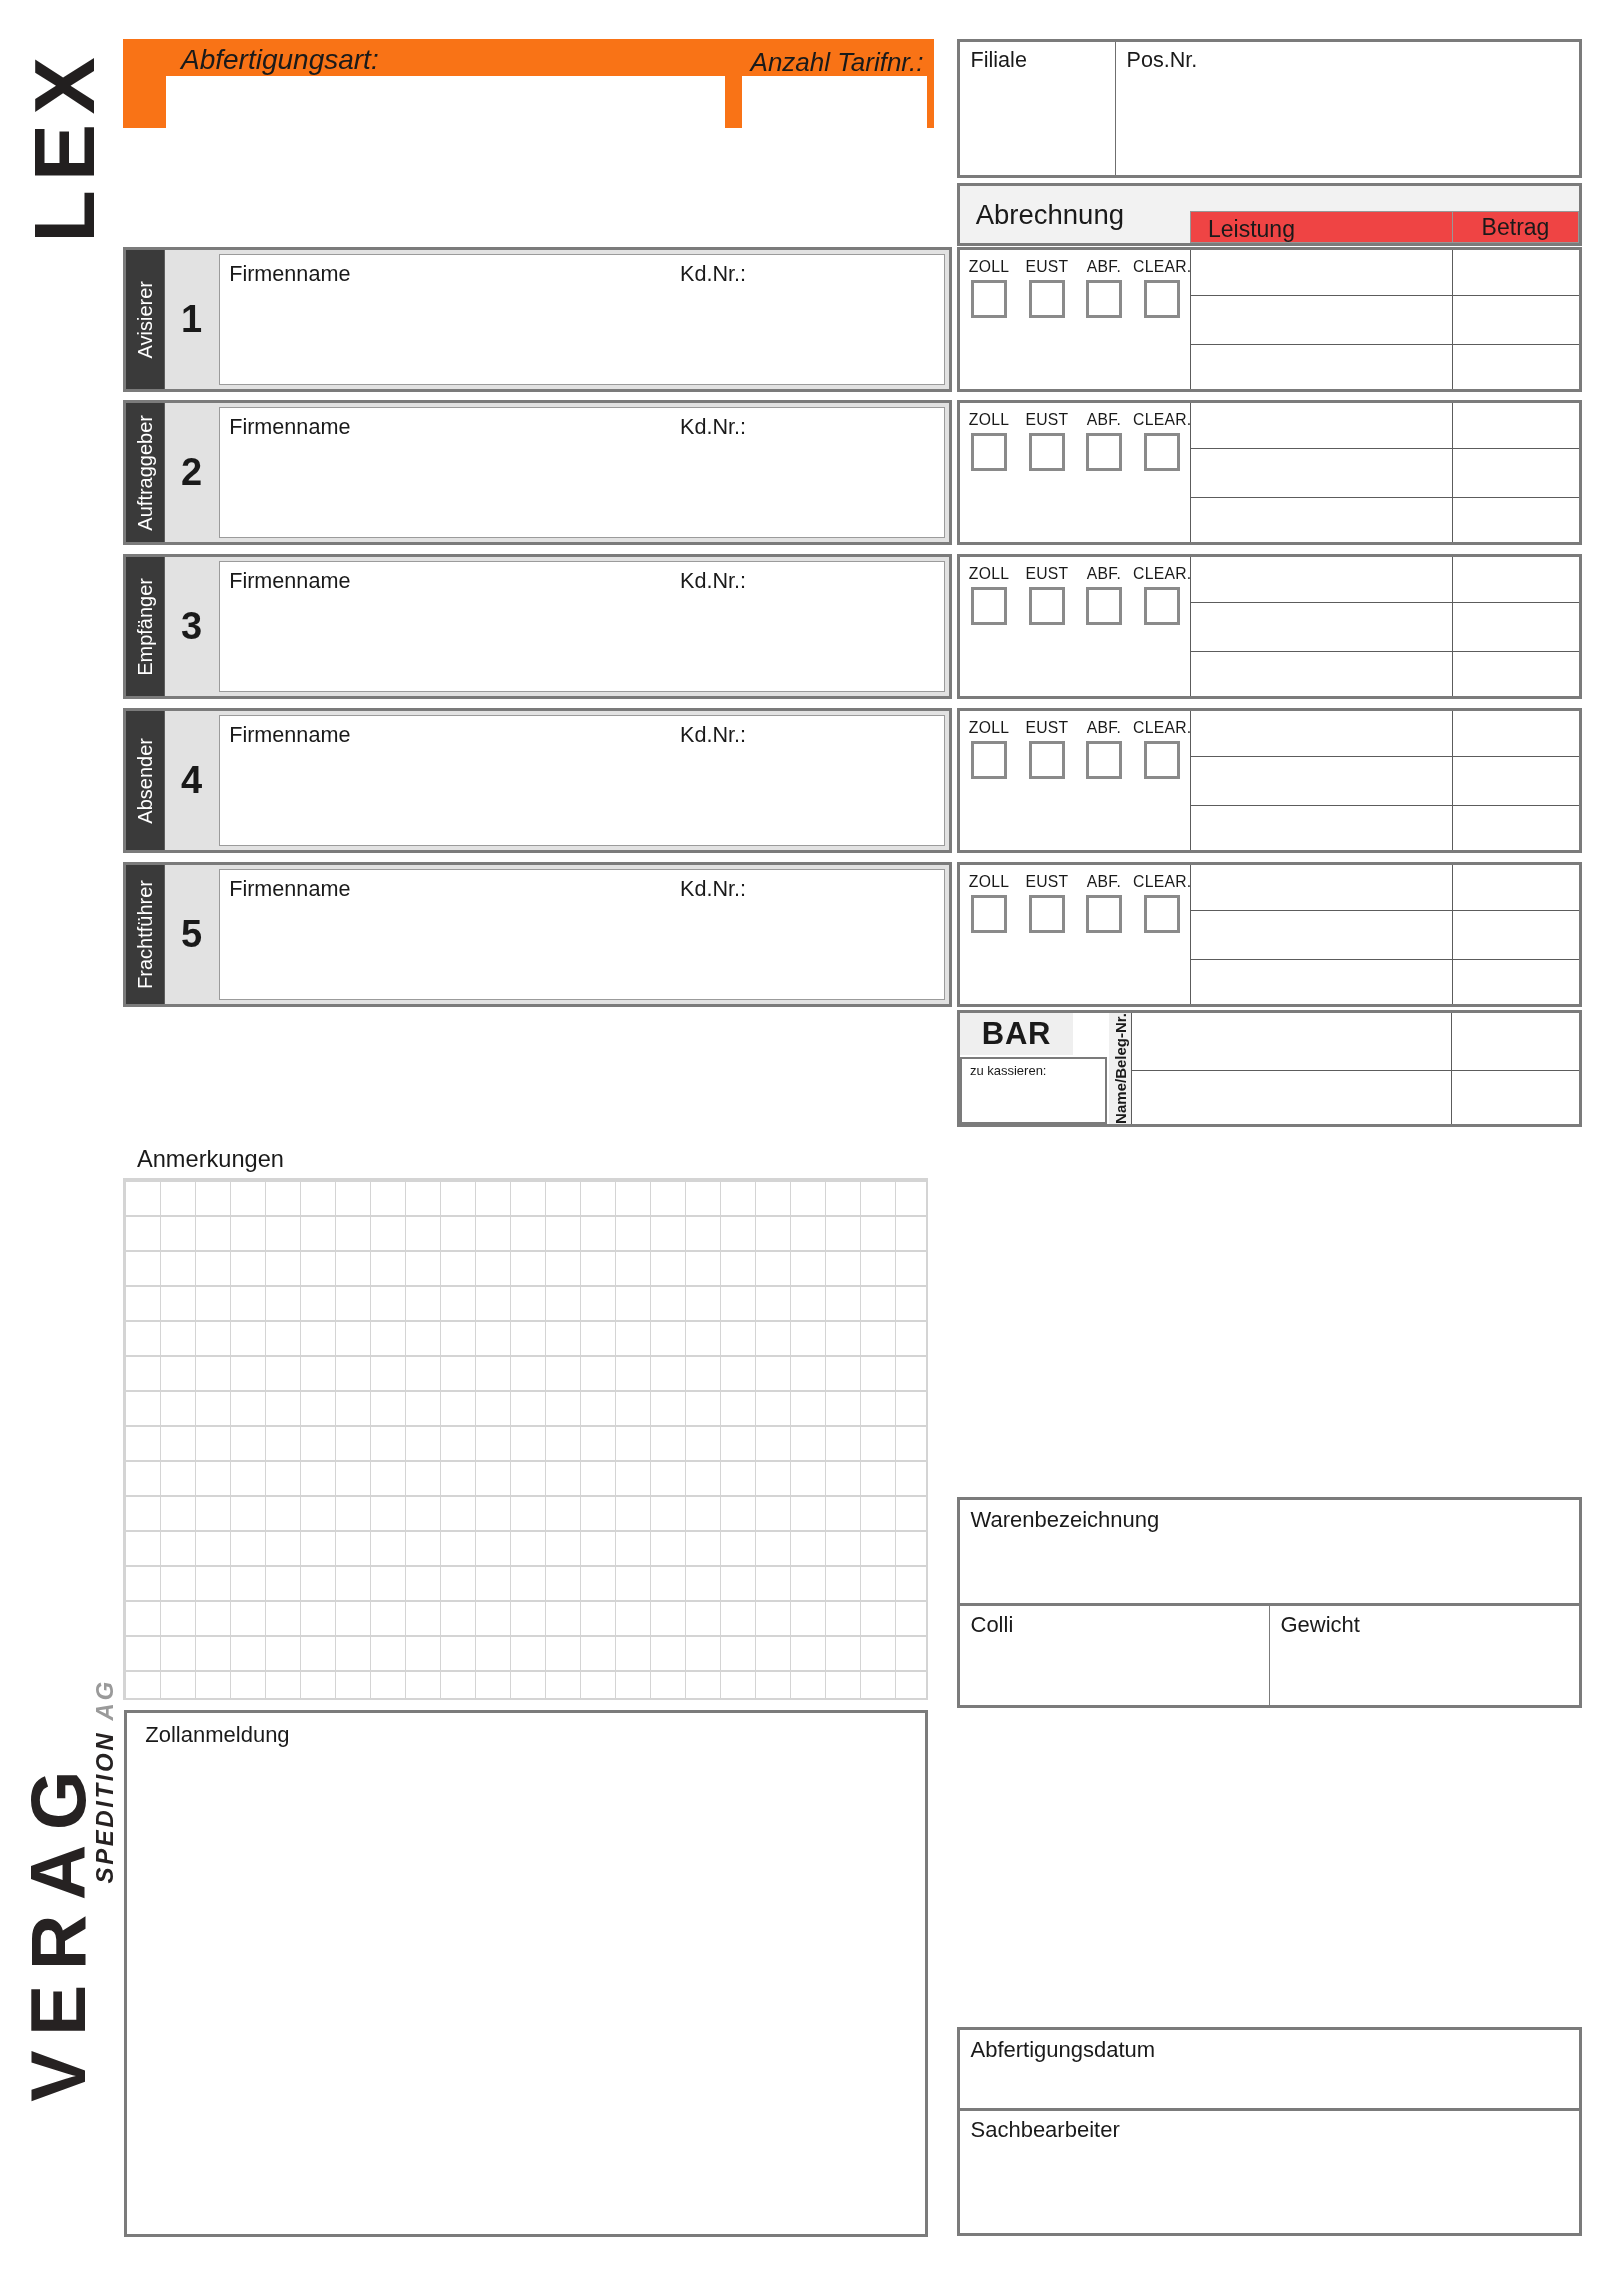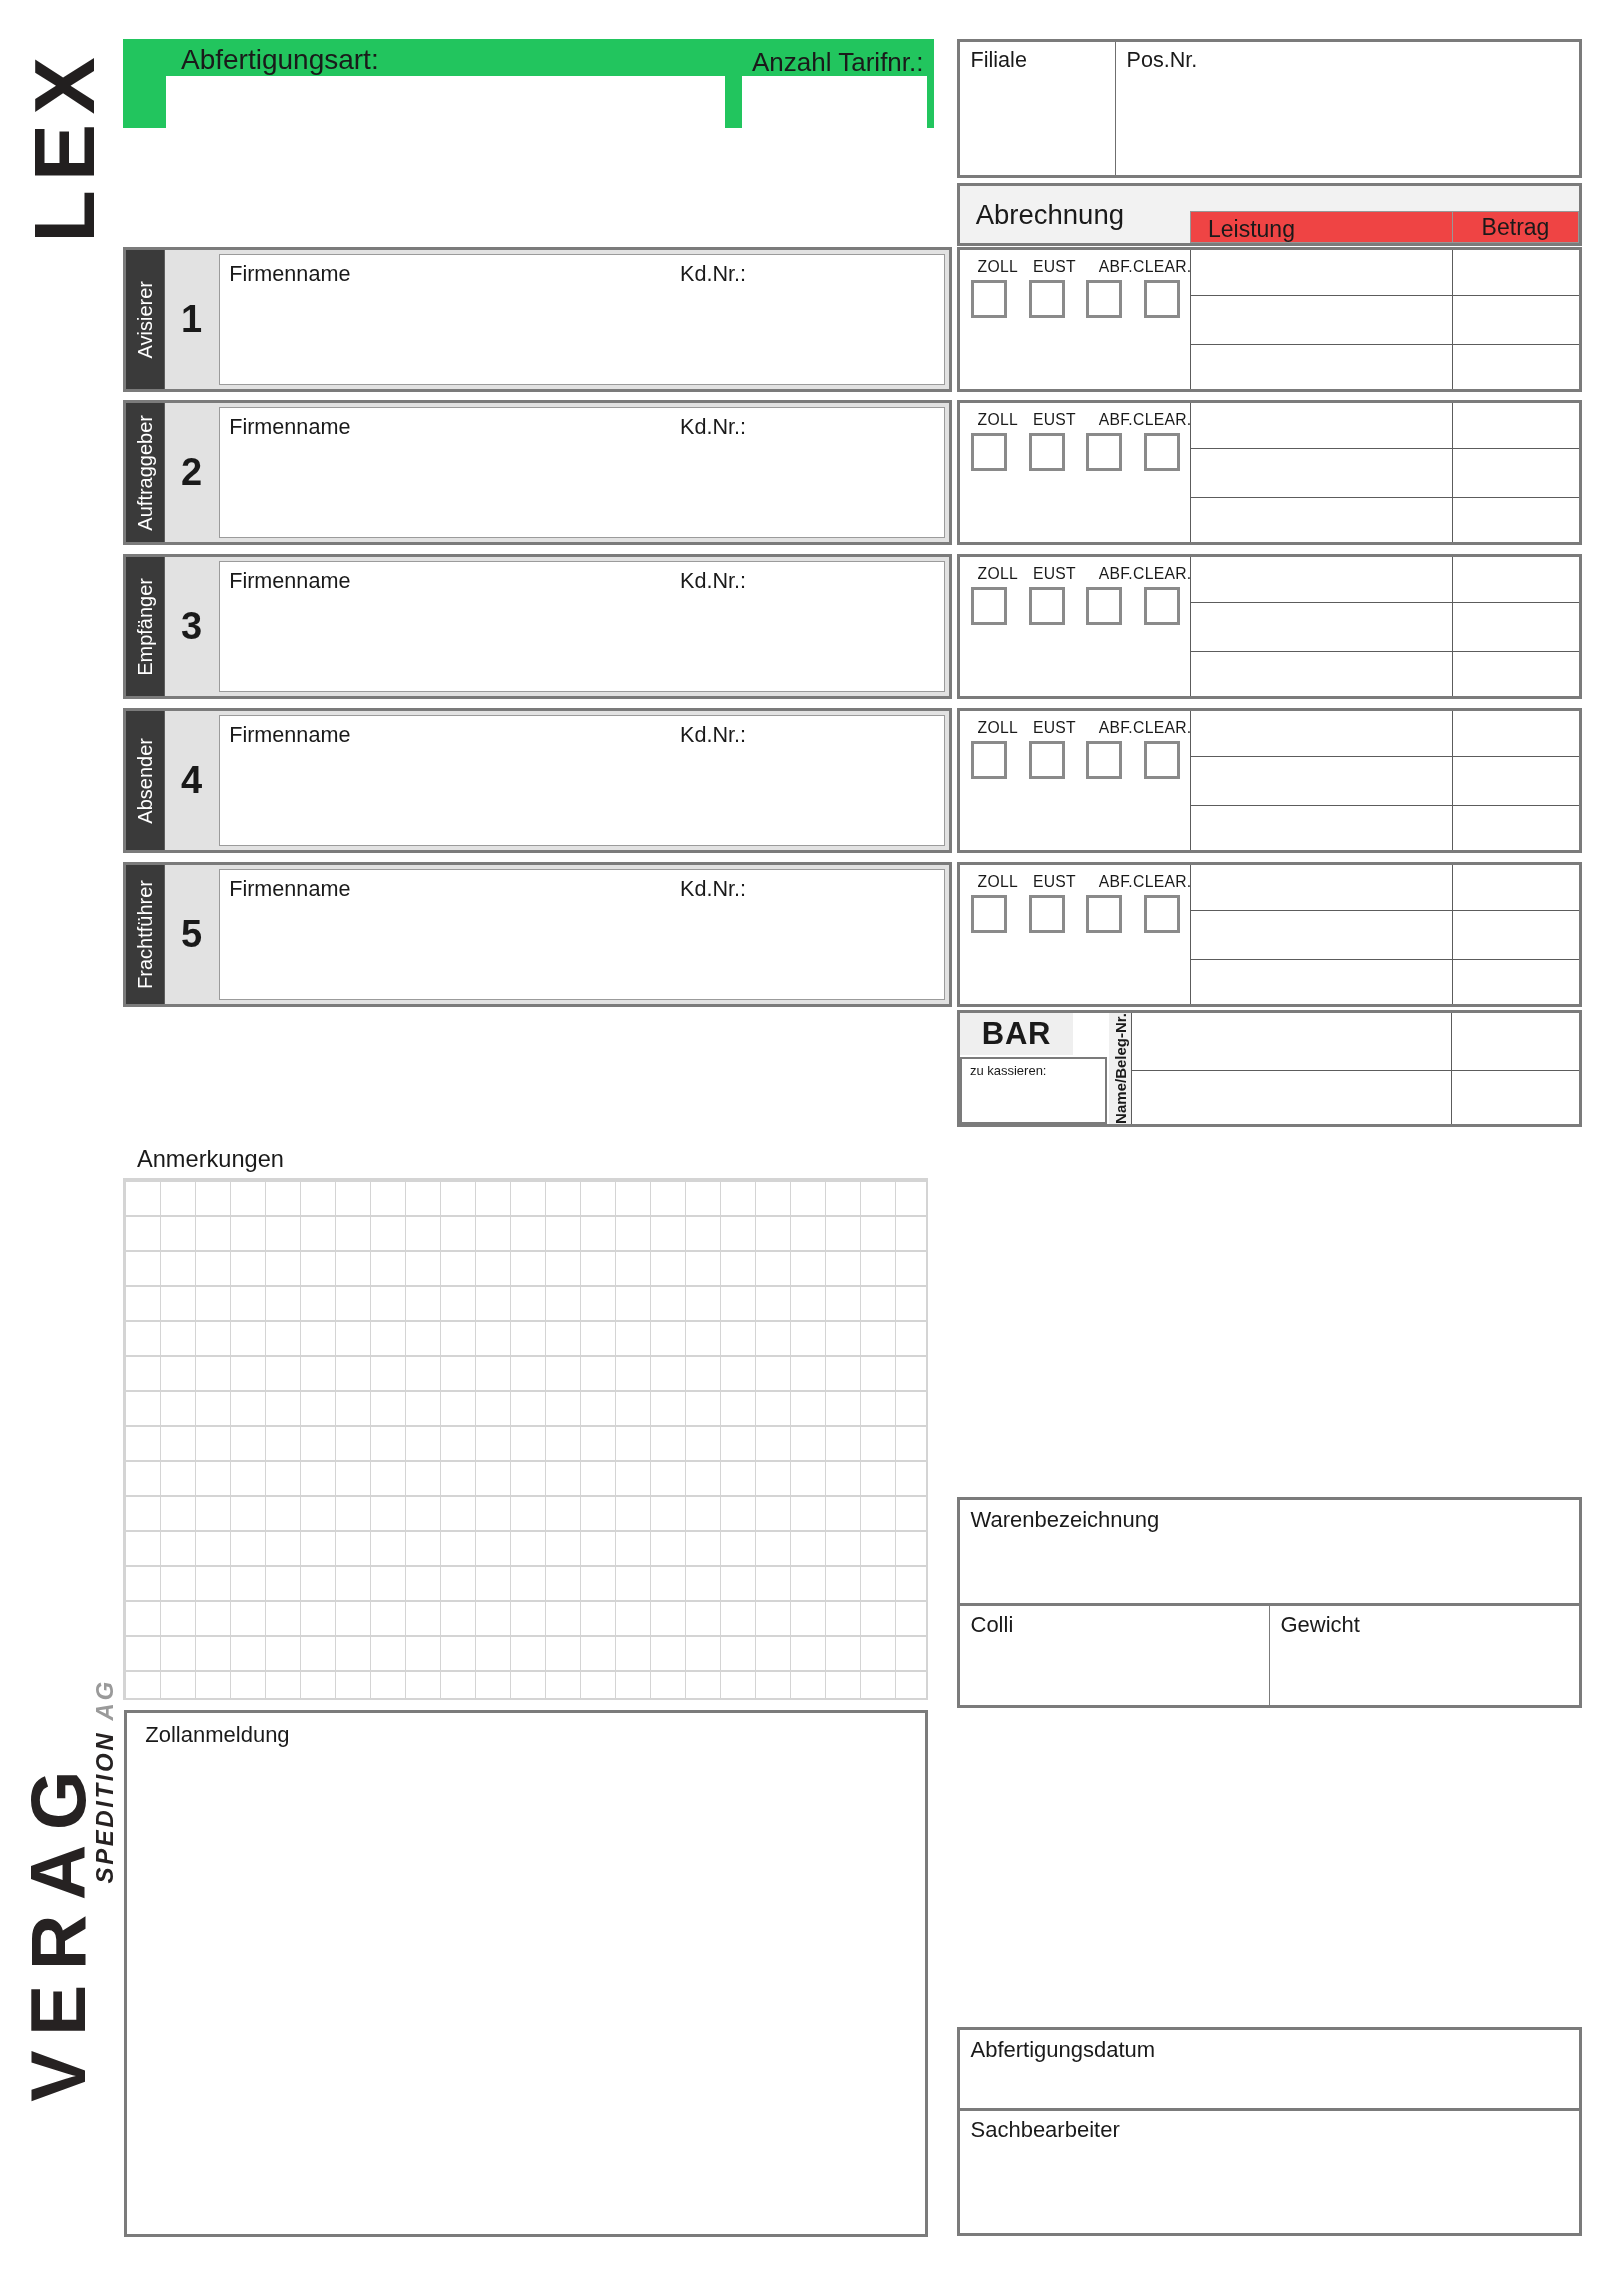--- a/index.html
+++ b/index.html
@@ -12,21 +12,21 @@
   
   .lex-wrap{left:22px;top:30px;width:84px;height:230px;display:flex;align-items:center;justify-content:center;}
   .lex{font-size:86px;font-weight:bold;letter-spacing:9.2px;color:#221f1f;line-height:1;}
   .verag-wrap{left:22px;top:1725px;width:72px;height:407px;display:flex;align-items:center;justify-content:center;}
   .verag{font-size:77px;font-weight:bold;letter-spacing:14.4px;color:#262222;line-height:1;}
   .sped-wrap{left:90px;top:1679px;width:29px;height:259px;display:flex;align-items:flex-start;justify-content:center;}
   .sped{font-size:24px;font-weight:bold;font-style:italic;letter-spacing:2.6px;color:#262222;line-height:1;}
   .sped .ag{margin-inline-start:10.5px;color:#9a9a9a;}
 
   
-  .tophead{left:123px;top:39px;width:811px;height:89px;background:#22c55e;}
+  .tophead{left:123px;top:39px;width:811px;height:89px;background:#f97316;font-style:italic;}
   .abf-label{left:58px;top:5.2px;font-size:28px;}
   .abf-input{left:43px;top:37px;width:559px;height:70px;background:#fff;}
   .anz-label{right:10.5px;top:7.9px;font-size:26px;}
   .anz-input{left:619px;top:37px;width:185px;height:69px;background:#fff;}
 
   
   .bx{position:absolute;border:3.3px solid #7b7b7b;background:#fff;box-sizing:border-box;}
   .rcol{left:957px;width:625px;}
 
   
@@ -58,21 +58,21 @@
   .kd-label{position:absolute;left:460px;top:6.5px;font-size:21.6px;}
 
   
   .ablock{position:absolute;left:957px;width:625px;height:145px;background:#fff;
           border:3.3px solid #7b7b7b;box-sizing:border-box;}
   .cellarea{position:absolute;left:230px;right:0;top:0;bottom:0;border-left:1.3px solid #5c5c5c;
             background-image:linear-gradient(#5c5c5c,#5c5c5c),linear-gradient(#5c5c5c,#5c5c5c),
                              linear-gradient(#5c5c5c,#5c5c5c);
             background-size:100% 1.3px,100% 1.3px,1.3px 100%;
             background-position:0 45px,0 94px,261px 0;background-repeat:no-repeat;}
-  .cbgroup{position:absolute;top:0;width:58px;text-align:right;}
+  .cbgroup{position:absolute;top:0;width:58px;text-align:center;}
   .cblabel{display:block;margin-top:7.9px;font-size:15.7px;letter-spacing:0.3px;}
   .cbox{width:36px;height:38px;border:3.3px solid #8a8a8a;margin:3.9px auto 0;background:#fff;box-sizing:border-box;}
 
   
   .bar-block{top:1010px;height:117px;text-align:right;}
   .bar-gray{position:absolute;left:0;top:0;width:113px;height:42px;background:#efefef;
             display:flex;align-items:center;justify-content:center;}
   .bar-title{font-size:31px;font-weight:bold;letter-spacing:0.7px;}
   .zu-box{position:absolute;left:0;top:44px;width:147px;bottom:0;border:2.6px solid #7b7b7b;
           background:#fff;box-sizing:border-box;}

